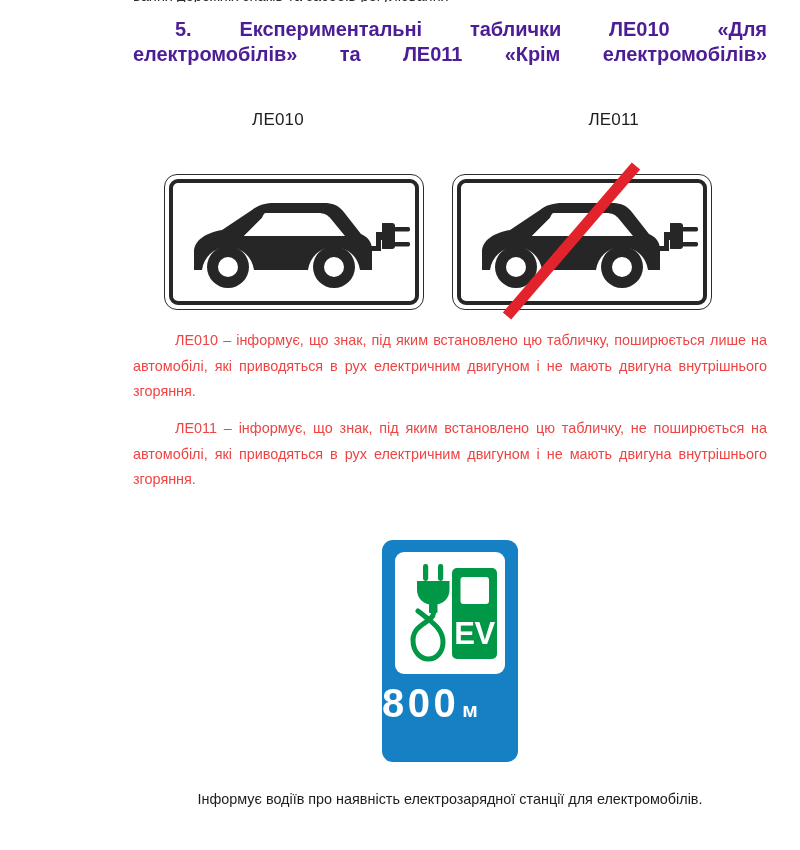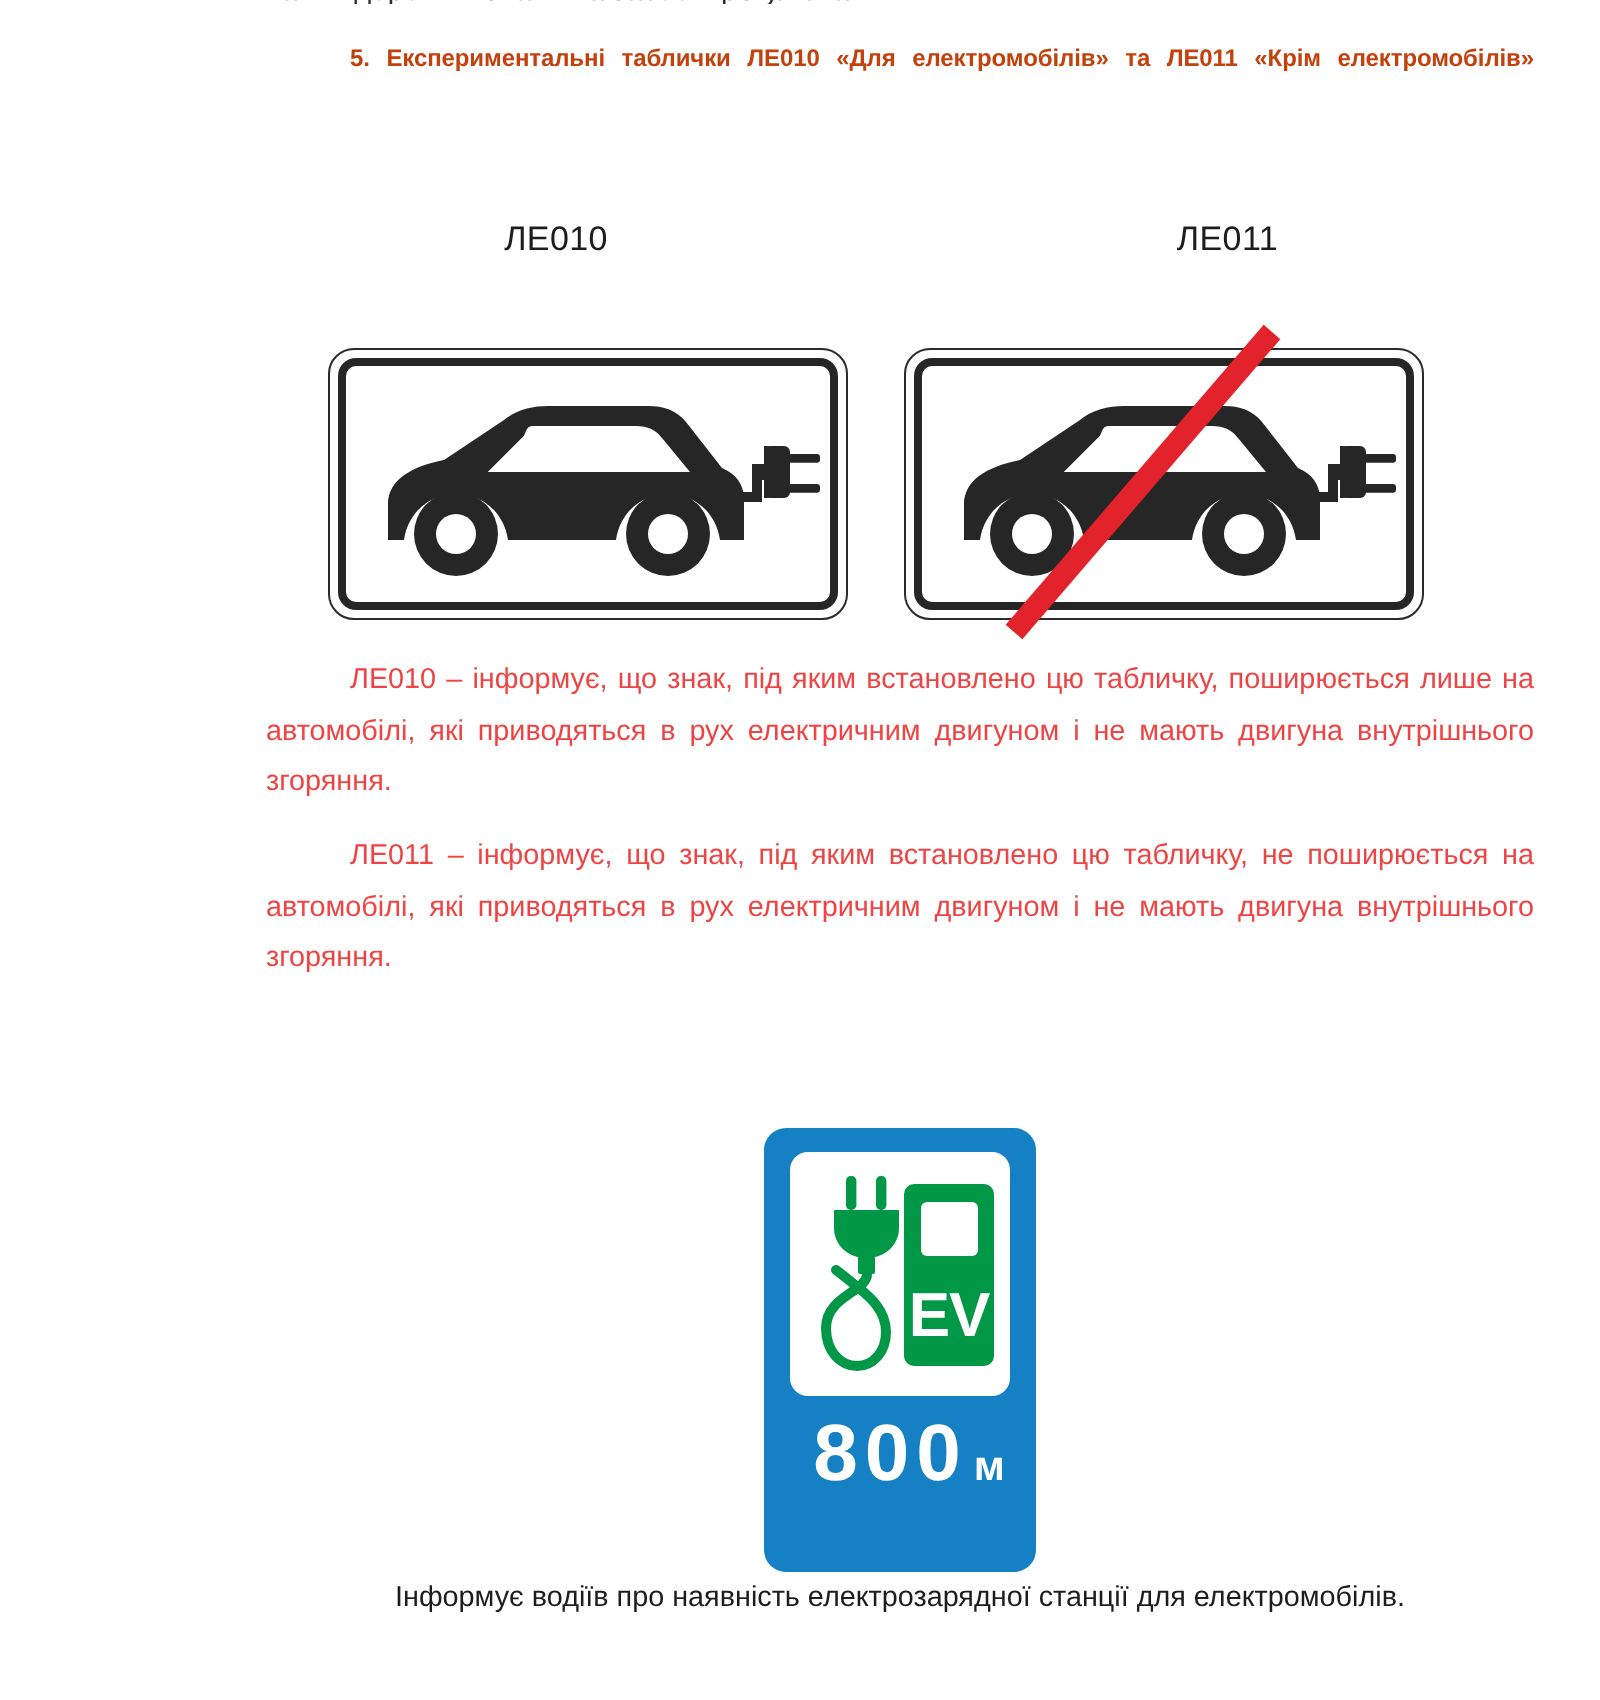--- a/index.html
+++ b/index.html
@@ -36,23 +36,23 @@
     font-size: 14.5px;
     letter-spacing: .1px;
     color: #2b2b2b;
     white-space: nowrap;
   }
 
   
   .heading {
     position: absolute;
     font-weight: bold;
-    font-size: 12px;
+    font-size: 20px;
     line-height: 25px;
-    color: #c2410c;
+    color: #4c1d95;
     letter-spacing: -0.05px;
   }
   .heading-5 {
     left: 133px;
     top: 17px;
     width: 634px;
     text-align: justify;
     text-indent: 42px;
     word-spacing: 1px;
   }
@@ -165,21 +165,20 @@
   
   .bluesign {
     position: absolute;
     left: 382px;
     top: 540px;
     width: 136px;
     height: 222px;
     border-radius: 11px;
     background: #1580c4;
     box-sizing: border-box;
-    margin-top: 24px;
   }
   .bluesign-panel {
     position: absolute;
     left: 13px;
     top: 12px;
     width: 110px;
     height: 122px;
     background: #ffffff;
     border-radius: 9px;
     box-sizing: border-box;
@@ -191,21 +190,20 @@
     width: 94px;
     height: 106px;
   }
   .bluesign-art svg { width: 100%; height: 100%; display: block; }
 
   .bluesign-dist {
     position: absolute;
     left: 0;
     top: 143px;
     width: 145px;
-    text-align: center;
     color: #ffffff;
     font-weight: bold;
     line-height: 1;
     white-space: nowrap;
   }
   .dist-num {
     font-size: 40px;
     letter-spacing: 3.5px;
     vertical-align: baseline;
   }

